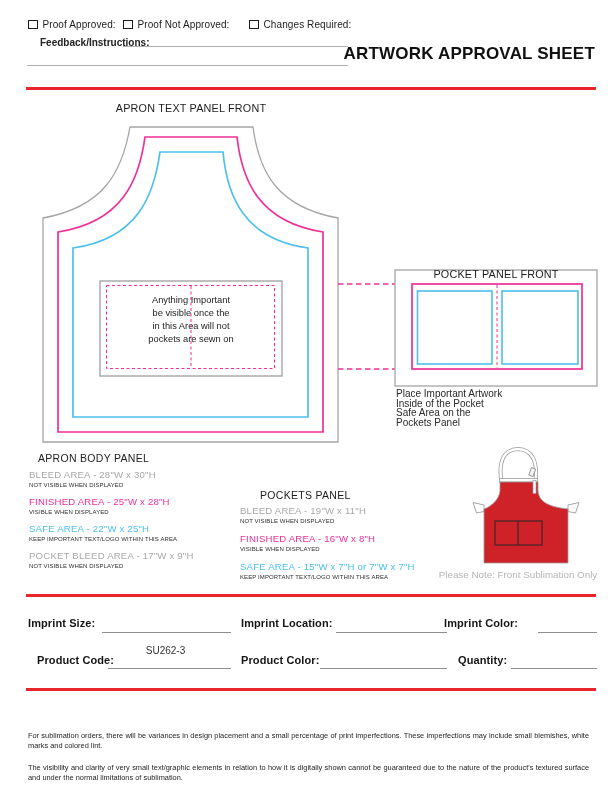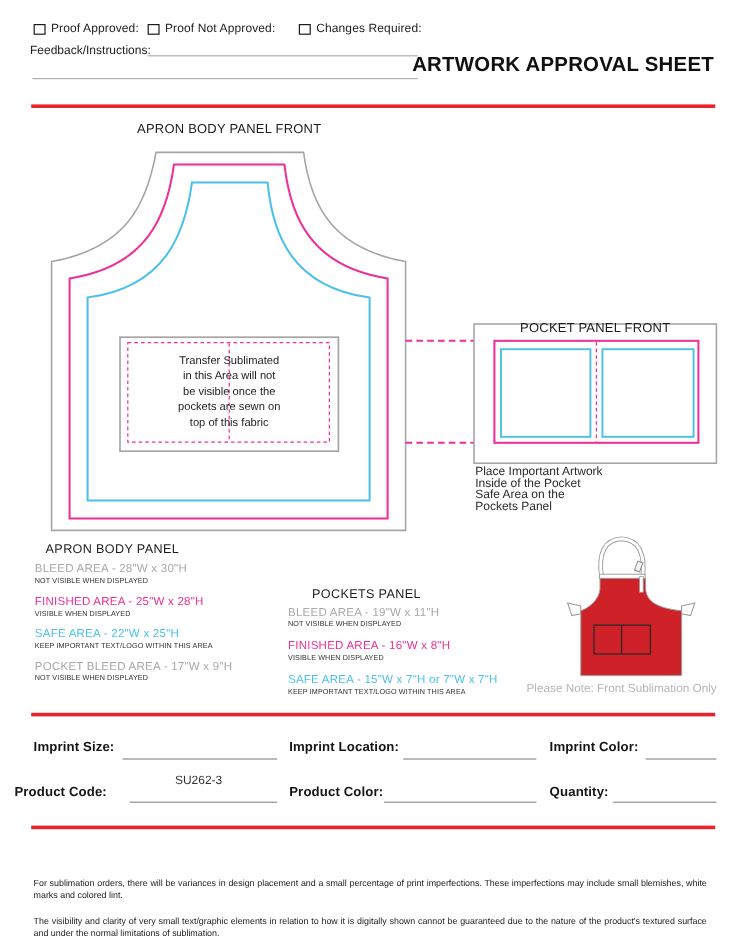--- a/index.html
+++ b/index.html
@@ -4,21 +4,21 @@
 <style>
   html,body{margin:0;padding:0;background:#fff;}
   .page{position:relative;width:612px;height:792px;background:#fff;overflow:hidden;
         font-family:"Liberation Sans","DejaVu Sans",sans-serif;}
   .rule{position:absolute;left:26px;width:570px;height:2.6px;background:#e8252b;}
   .hline{position:absolute;height:0;border-bottom:1px solid #b0b0b0;}
   .fline{position:absolute;height:0;border-bottom:1.2px solid #8f8f8f;}
   .cb{position:absolute;top:19px;display:flex;align-items:center;gap:5px;}
   .cb .box{width:9.5px;height:9.5px;border:1.6px solid #1c1c1c;background:#fff;box-sizing:border-box;}
   .cb .lbl{font-size:10px;color:#222;letter-spacing:0.1px;white-space:nowrap;}
-  .fb{position:absolute;left:25px;top:37px;font-size:10px;color:#222;}
+  .fb{position:absolute;left:40px;top:37px;font-size:10px;color:#222;font-weight:bold;}
   .sheet-title{position:absolute;top:44px;left:300px;width:295px;text-align:right;
                font-size:17px;font-weight:bold;color:#101010;letter-spacing:0.2px;white-space:nowrap;}
   .diagram-title{position:absolute;font-size:10.8px;color:#1d1d1d;text-align:center;letter-spacing:0.2px;}
   .overlay-note{position:absolute;left:101px;top:294px;width:180px;text-align:center;
                 font-size:9.3px;line-height:13px;color:#1d1d1d;}
   .caption{position:absolute;left:396px;top:389px;width:200px;text-align:left;
            font-size:10px;line-height:9.6px;color:#2a2a2a;}
   .spec-h{position:absolute;font-size:10.5px;color:#1c1c1c;letter-spacing:0.3px;white-space:nowrap;}
   .spec{position:absolute;white-space:nowrap;}
   .spec .m{font-size:9.6px;letter-spacing:0.2px;}
@@ -83,27 +83,26 @@
   <div class="cb" style="left:249px">
     <span class="box"></span>
     <span class="lbl">Changes Required:</span>
   </div>
   <div class="fb">Feedback/Instructions:</div>
   <div class="hline" style="left:123px;top:46px;width:225px"></div>
   <div class="hline" style="left:27px;top:65px;width:321px"></div>
   <div class="sheet-title">ARTWORK APPROVAL SHEET</div>
   <div class="rule" style="top:87px"></div>
 
-  <div class="diagram-title" style="left:61px;top:102px;width:260px">APRON BODY PANEL FRONT</div>
+  <div class="diagram-title" style="left:61px;top:102px;width:260px">APRON TEXT PANEL FRONT</div>
   <div class="overlay-note">
-    <div>Transfer Sublimated</div>
+    <div>Anything Important</div>
+    <div>be visible once the</div>
     <div>in this Area will not</div>
-    <div>be visible once the</div>
     <div>pockets are sewn on</div>
-    <div>top of this fabric</div>
   </div>
   <div class="diagram-title" style="left:396px;top:268px;width:200px">POCKET PANEL FRONT</div>
   <div class="caption">
     <div>Place Important Artwork</div>
     <div>Inside of the Pocket</div>
     <div>Safe Area on the</div>
     <div>Pockets Panel</div>
   </div>
 
   <div class="spec-h" style="left:38px;top:452px">APRON BODY PANEL</div>
@@ -139,24 +138,24 @@
   </div>
 
   <div class="note-gray">Please Note: Front Sublimation Only</div>
 
   <div class="rule" style="top:594px"></div>
 
   <div class="fld" style="left:28px;top:617px">Imprint Size:</div>
   <div class="fline" style="left:102px;top:632px;width:129px"></div>
   <div class="fld" style="left:241px;top:617px">Imprint Location:</div>
   <div class="fline" style="left:336px;top:632px;width:111px"></div>
-  <div class="fld" style="left:458px;top:617px">Imprint Color:</div>
+  <div class="fld" style="left:444px;top:617px">Imprint Color:</div>
   <div class="fline" style="left:538px;top:632px;width:59px"></div>
 
-  <div class="fld" style="left:12px;top:654px">Product Code:</div>
+  <div class="fld" style="left:37px;top:654px">Product Code:</div>
   <div class="fval" style="left:118px;top:645px;width:95px">SU262-3</div>
   <div class="fline" style="left:108px;top:668px;width:123px"></div>
   <div class="fld" style="left:241px;top:654px">Product Color:</div>
   <div class="fline" style="left:320px;top:668px;width:127px"></div>
   <div class="fld" style="left:458px;top:654px">Quantity:</div>
   <div class="fline" style="left:511px;top:668px;width:86px"></div>
 
   <div class="rule" style="top:688px"></div>
   <div class="disc" style="top:763px">The visibility and clarity of very small text/graphic elements in relation to how it is digitally shown cannot be guaranteed due to the nature of the product's textured surface and under the normal limitations of sublimation.</div>
   <div class="disc" style="top:731px">For sublimation orders, there will be variances in design placement and a small percentage of print imperfections. These imperfections may include small blemishes, white marks and colored lint.</div>

